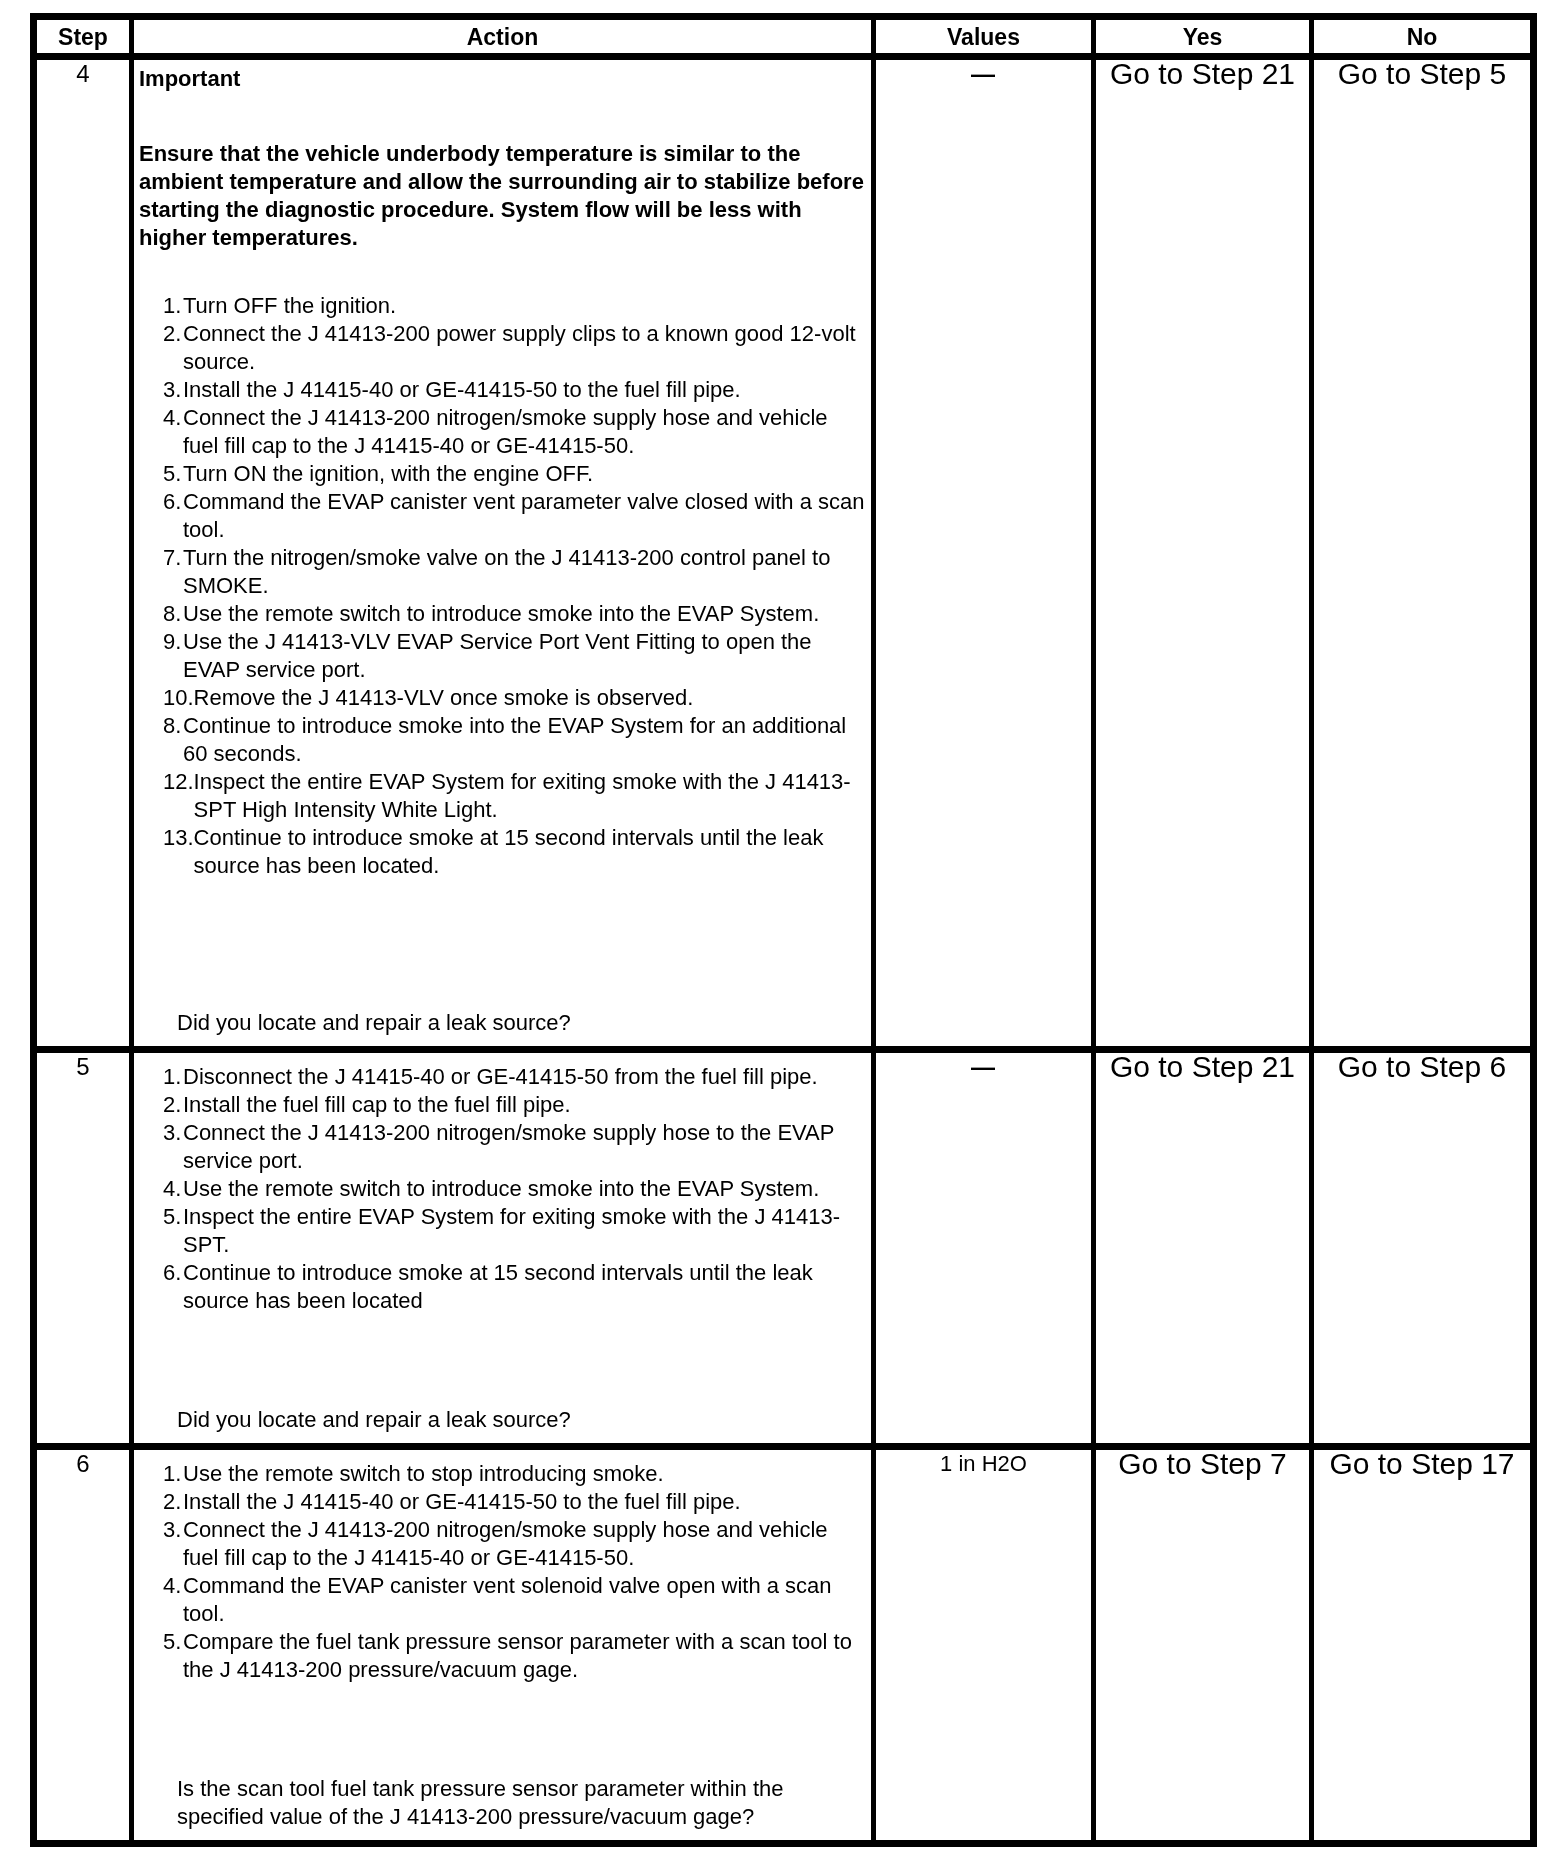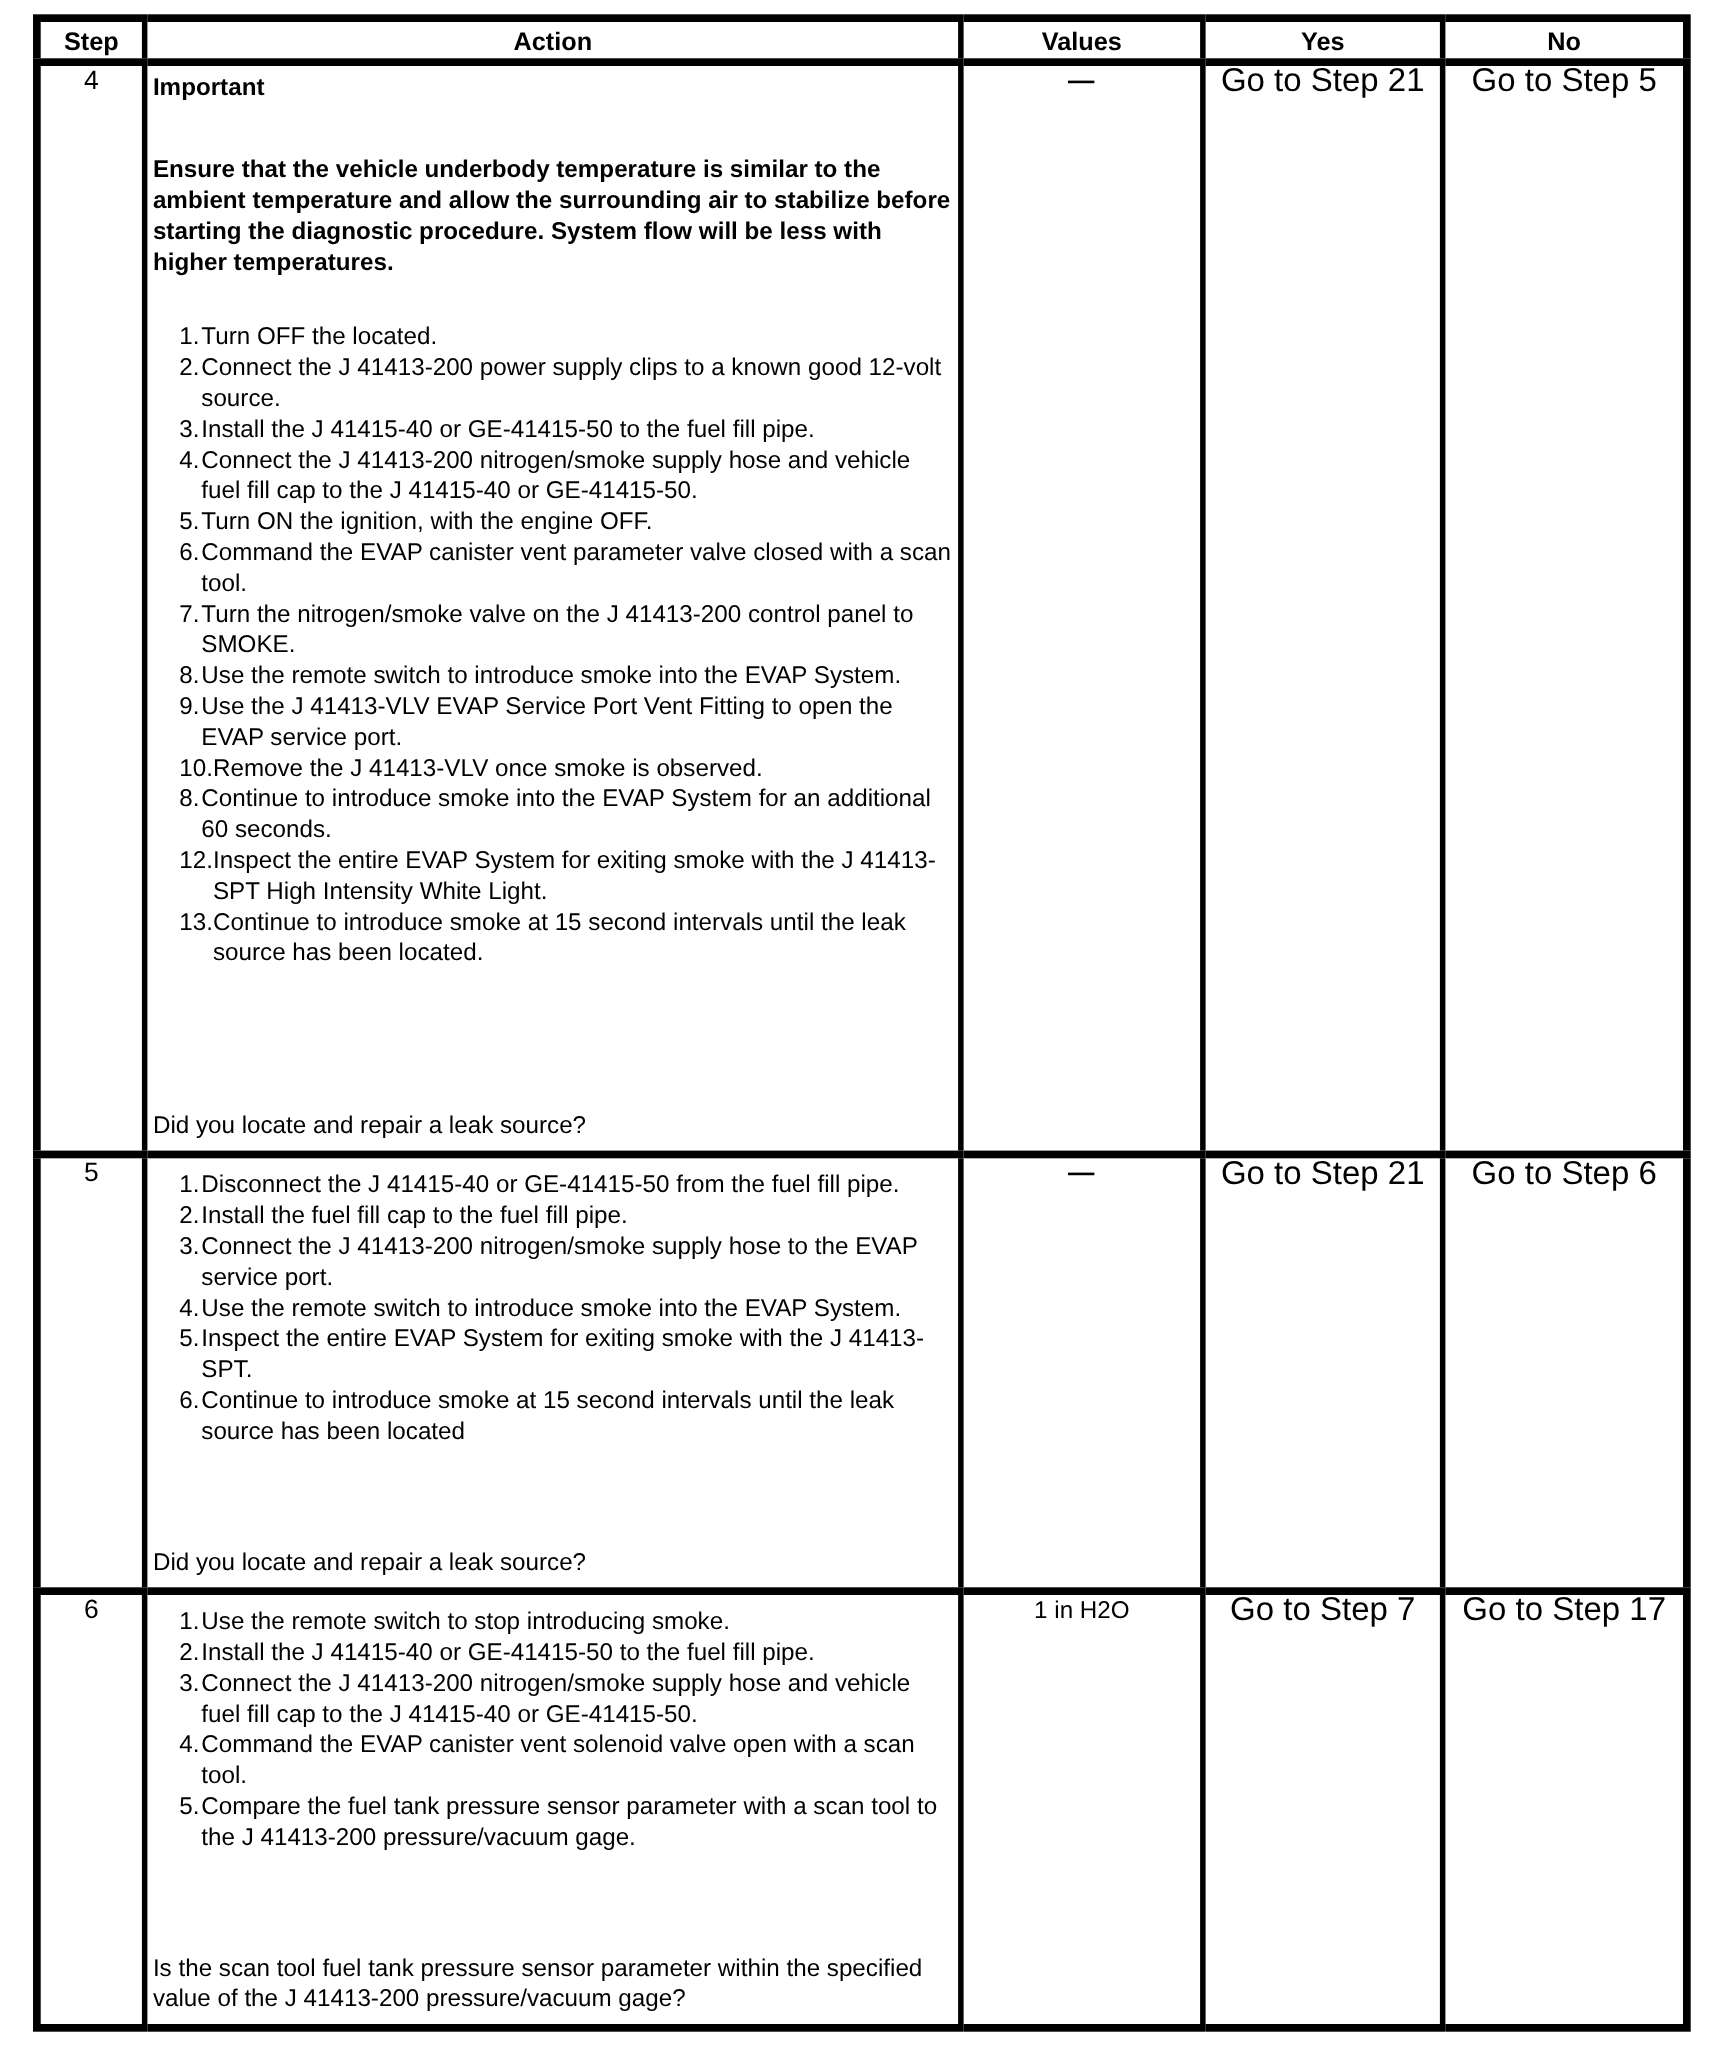--- a/index.html
+++ b/index.html
@@ -86,20 +86,21 @@
   .li { display: flex; }
   .num {
     flex: 0 0 44px;
     padding-left: 24px;
     width: 68px;
   }
   .li-text { flex: 1; }
   .question {
     margin-top: auto;
     padding-top: 10px;
+    margin-left: 38px;
   }
 
   td.values-cell {
     vertical-align: middle;
     text-align: center;
     font-size: 22px;
     line-height: 28px;
   }
   .dash { font-size: 24px; font-weight: bold; letter-spacing: 1px; }
 
@@ -135,21 +136,21 @@
     <tbody>
       <tr class="row-4">
         <td class="step-cell">4</td>
         <td class="action-cell">
           <div class="action-flex">
             <div class="important-label">Important</div>
             <div class="important-text">Ensure that the vehicle underbody temperature is similar to the ambient temperature and allow the surrounding air to stabilize before starting the diagnostic procedure. System flow will be less with higher temperatures.</div>
             <div class="olist after-para">
                 <div class="li">
                   <span class="num">1.</span>
-                  <span class="li-text">Turn OFF the located.</span>
+                  <span class="li-text">Turn OFF the ignition.</span>
                 </div>
                 <div class="li">
                   <span class="num">2.</span>
                   <span class="li-text">Connect the J 41413-200 power supply clips to a known good 12-volt source.</span>
                 </div>
                 <div class="li">
                   <span class="num">3.</span>
                   <span class="li-text">Install the J 41415-40 or GE-41415-50 to the fuel fill pipe.</span>
                 </div>
                 <div class="li">

